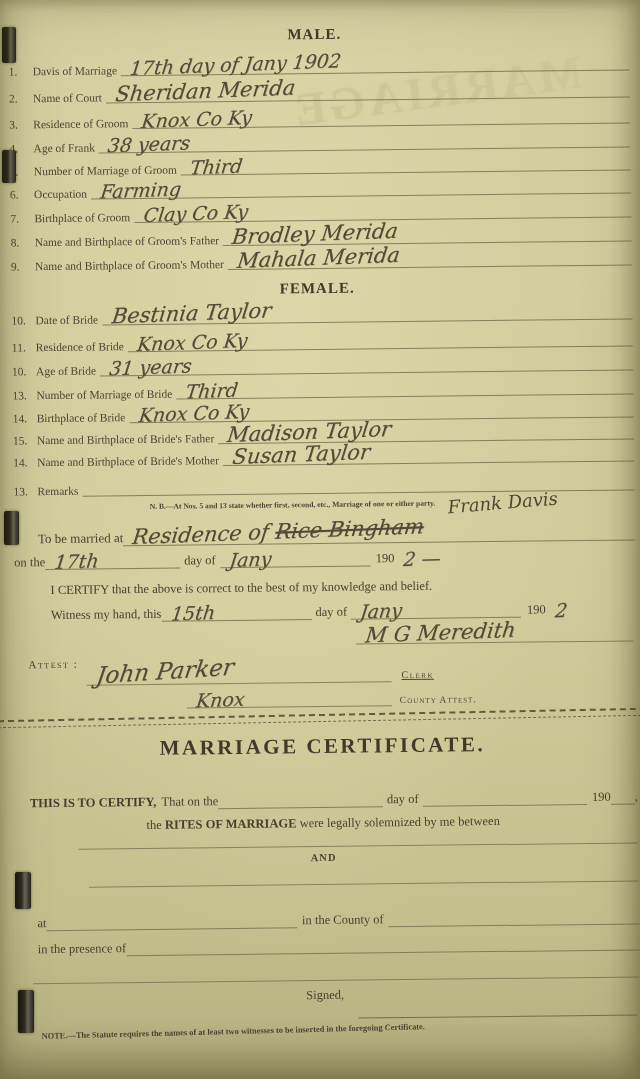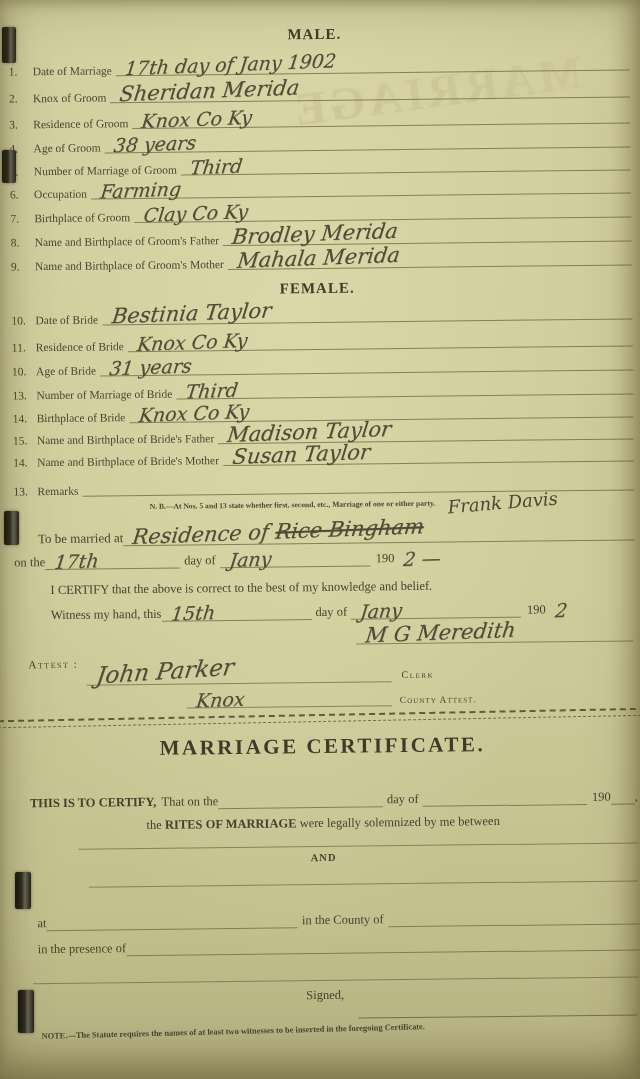--- a/index.html
+++ b/index.html
@@ -46,21 +46,21 @@
   .witness{top:598px;left:50px;}
   .sigline{position:absolute;left:355px;right:8px;top:620px;height:24px;
     border-bottom:1px solid rgba(120,113,79,.8);}
   .sigline .hw{font-size:21px;}
   .attest{position:absolute;left:27px;top:655px;font-size:11px;letter-spacing:1.5px;
     font-variant:small-caps;color:#4a4633;}
   .clerkline{position:absolute;left:85px;width:305px;top:656px;height:26px;
     border-bottom:1px solid rgba(120,113,79,.8);}
   .clerkline .hw{font-size:23px;transform:rotate(-3deg) skewX(-12deg);}
   .clerklbl{position:absolute;left:400px;top:670px;font-size:10px;letter-spacing:1.5px;
-    font-variant:small-caps;color:#4a4633;}
+    font-variant:small-caps;color:#4a4633;text-decoration:underline;}
   .countyline{position:absolute;left:185px;width:205px;top:682px;height:24px;
     border-bottom:1px solid rgba(120,113,79,.8);}
   .countylbl{position:absolute;left:398px;top:696px;font-size:9.5px;letter-spacing:1px;
     font-variant:small-caps;color:#4a4633;}
   .divider{position:absolute;left:-4px;right:-4px;top:714px;height:5px;
     border-top:2px dashed rgba(85,80,50,.9);border-bottom:1px dashed rgba(85,80,50,.75);
     transform:rotate(-0.45deg);}
   .certtitle{position:absolute;left:0;width:100%;top:734px;text-align:center;
     font-size:21px;font-weight:bold;letter-spacing:2.5px;color:#3f3b2a;}
   .cl1{top:786px;left:27px;height:22px;}
@@ -91,42 +91,42 @@
 
 <div class="scan">
   <div class="sheet">
 
     <div class="ghost">MARRIAGE</div>
 
     <div class="heading" style="top:26px">MALE.</div>
 
     <div class="row r1">
       <span class="num">1.</span>
-      <span class="lbl">Date of Marriage</span>
+      <span class="lbl">Davis of Marriage</span>
       <span class="line">
           <span class="hw">17th day of Jany 1902</span>
         </span>
     </div>
     <div class="row r2">
       <span class="num">2.</span>
-      <span class="lbl">Knox of Groom</span>
+      <span class="lbl">Name of Court</span>
       <span class="line">
           <span class="hw" style="font-size:21px">Sheridan Merida</span>
         </span>
     </div>
     <div class="row r3">
       <span class="num">3.</span>
       <span class="lbl">Residence of Groom</span>
       <span class="line">
           <span class="hw">Knox Co Ky</span>
         </span>
     </div>
     <div class="row r4">
       <span class="num">4.</span>
-      <span class="lbl">Age of Groom</span>
+      <span class="lbl">Age of Frank</span>
       <span class="line">
           <span class="hw">38 years</span>
         </span>
     </div>
     <div class="row r5">
       <span class="num">5.</span>
       <span class="lbl">Number of Marriage of Groom</span>
       <span class="line">
           <span class="hw">Third</span>
         </span>

